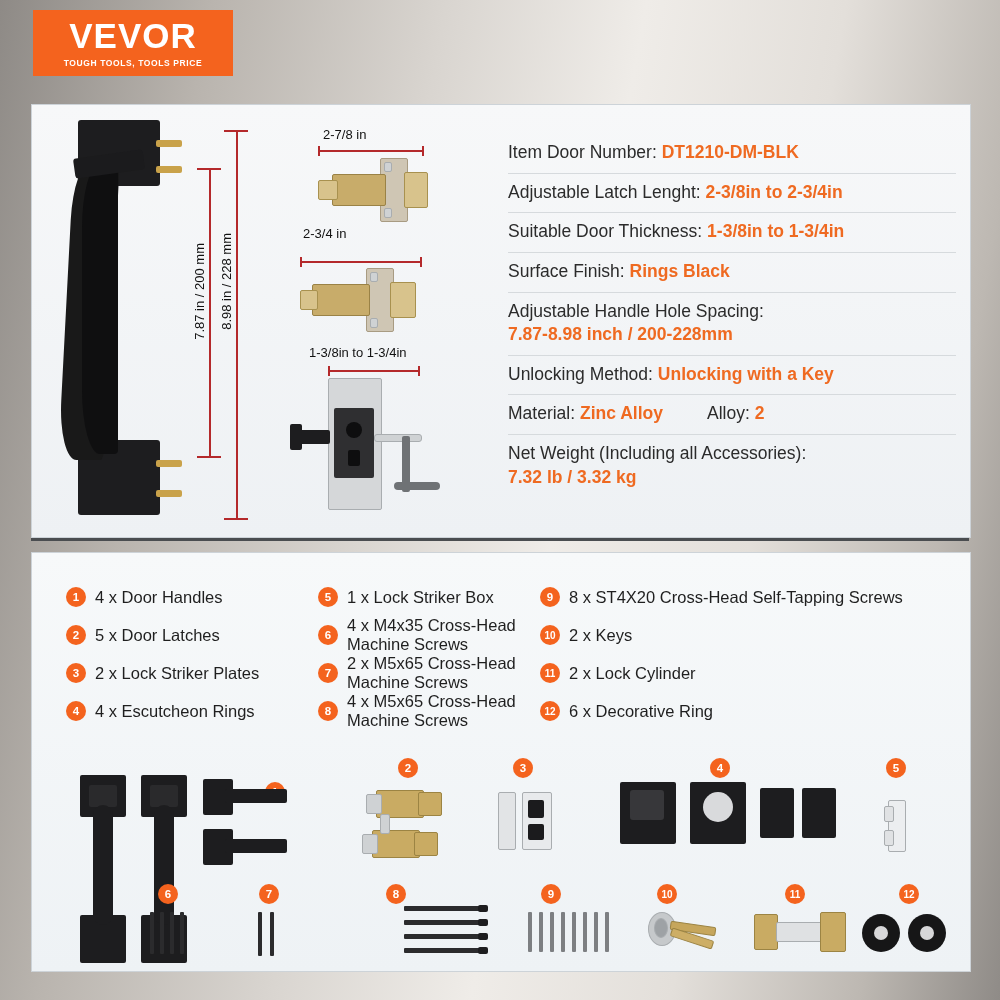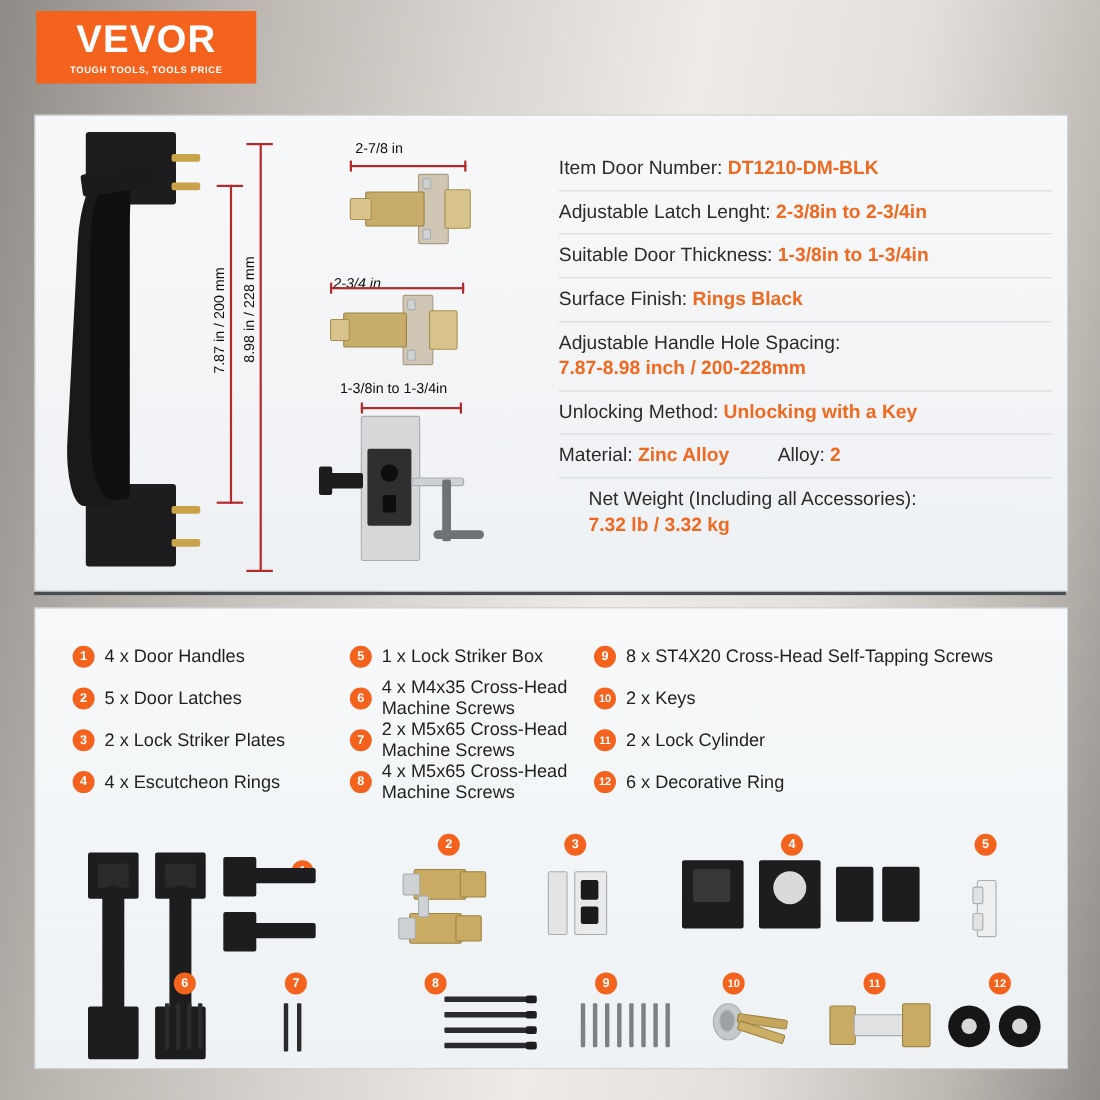--- a/index.html
+++ b/index.html
@@ -67,21 +67,21 @@
 
   
   .dt-block{position:absolute;}
 
   
   #spec-list{position:absolute;left:508px;top:134px;width:448px;}
   .spec-row{
     border-bottom:1px solid #d6dadd;padding:7px 0 8px 0;
     font-size:17.5px;color:#2b2b2b;line-height:1.35;
   }
-  .spec-row:last-child{border-bottom:none;margin-left:27px;}
+  .spec-row:last-child{border-bottom:none;}
   .spec-val{color:#ef6a21;font-weight:bold;}
   .spec-two{display:flex;gap:44px;align-items:baseline;}
 
   
   #divider{position:absolute;left:31px;top:538px;width:938px;height:3px;background:#4a4d50;}
 
   
   #parts-panel{left:31px;top:552px;width:938px;height:418px;
     background:linear-gradient(180deg,#f7f9fa 0%,#eef2f5 100%);}
 
@@ -155,21 +155,21 @@
   <div class="dimline" style="left:422px;top:146px;height:10px;"></div>
   <div class="latch" style="left:318px;top:158px;width:110px;height:62px;">
     <div class="latch-plate" style="left:62px;top:0;width:26px;height:62px;"></div>
     <div class="latch-body" style="left:14px;top:16px;width:52px;height:30px;"></div>
     <div class="latch-body2" style="left:0px;top:22px;width:18px;height:18px;"></div>
     <div class="latch-body2" style="left:86px;top:14px;width:22px;height:34px;"></div>
     <div class="silver" style="left:66px;top:4px;width:6px;height:8px;"></div>
     <div class="silver" style="left:66px;top:50px;width:6px;height:8px;"></div>
   </div>
 
-  <div class="smalltxt" style="left:303px;top:250px;font-style:italic;">2-3/4 in</div>
+  <div class="smalltxt" style="left:303px;top:226px;">2-3/4 in</div>
   <div class="dimcap" style="left:300px;top:261px;width:122px;background:#b4292b;"></div>
   <div class="dimline" style="left:300px;top:257px;height:10px;"></div>
   <div class="dimline" style="left:420px;top:257px;height:10px;"></div>
   <div class="latch" style="left:300px;top:268px;width:128px;height:62px;">
     <div class="latch-plate" style="left:66px;top:0;width:26px;height:62px;"></div>
     <div class="latch-body" style="left:12px;top:16px;width:56px;height:30px;"></div>
     <div class="latch-body2" style="left:0px;top:22px;width:16px;height:18px;"></div>
     <div class="latch-body2" style="left:90px;top:14px;width:24px;height:34px;"></div>
     <div class="silver" style="left:70px;top:4px;width:6px;height:8px;"></div>
     <div class="silver" style="left:70px;top:50px;width:6px;height:8px;"></div>

